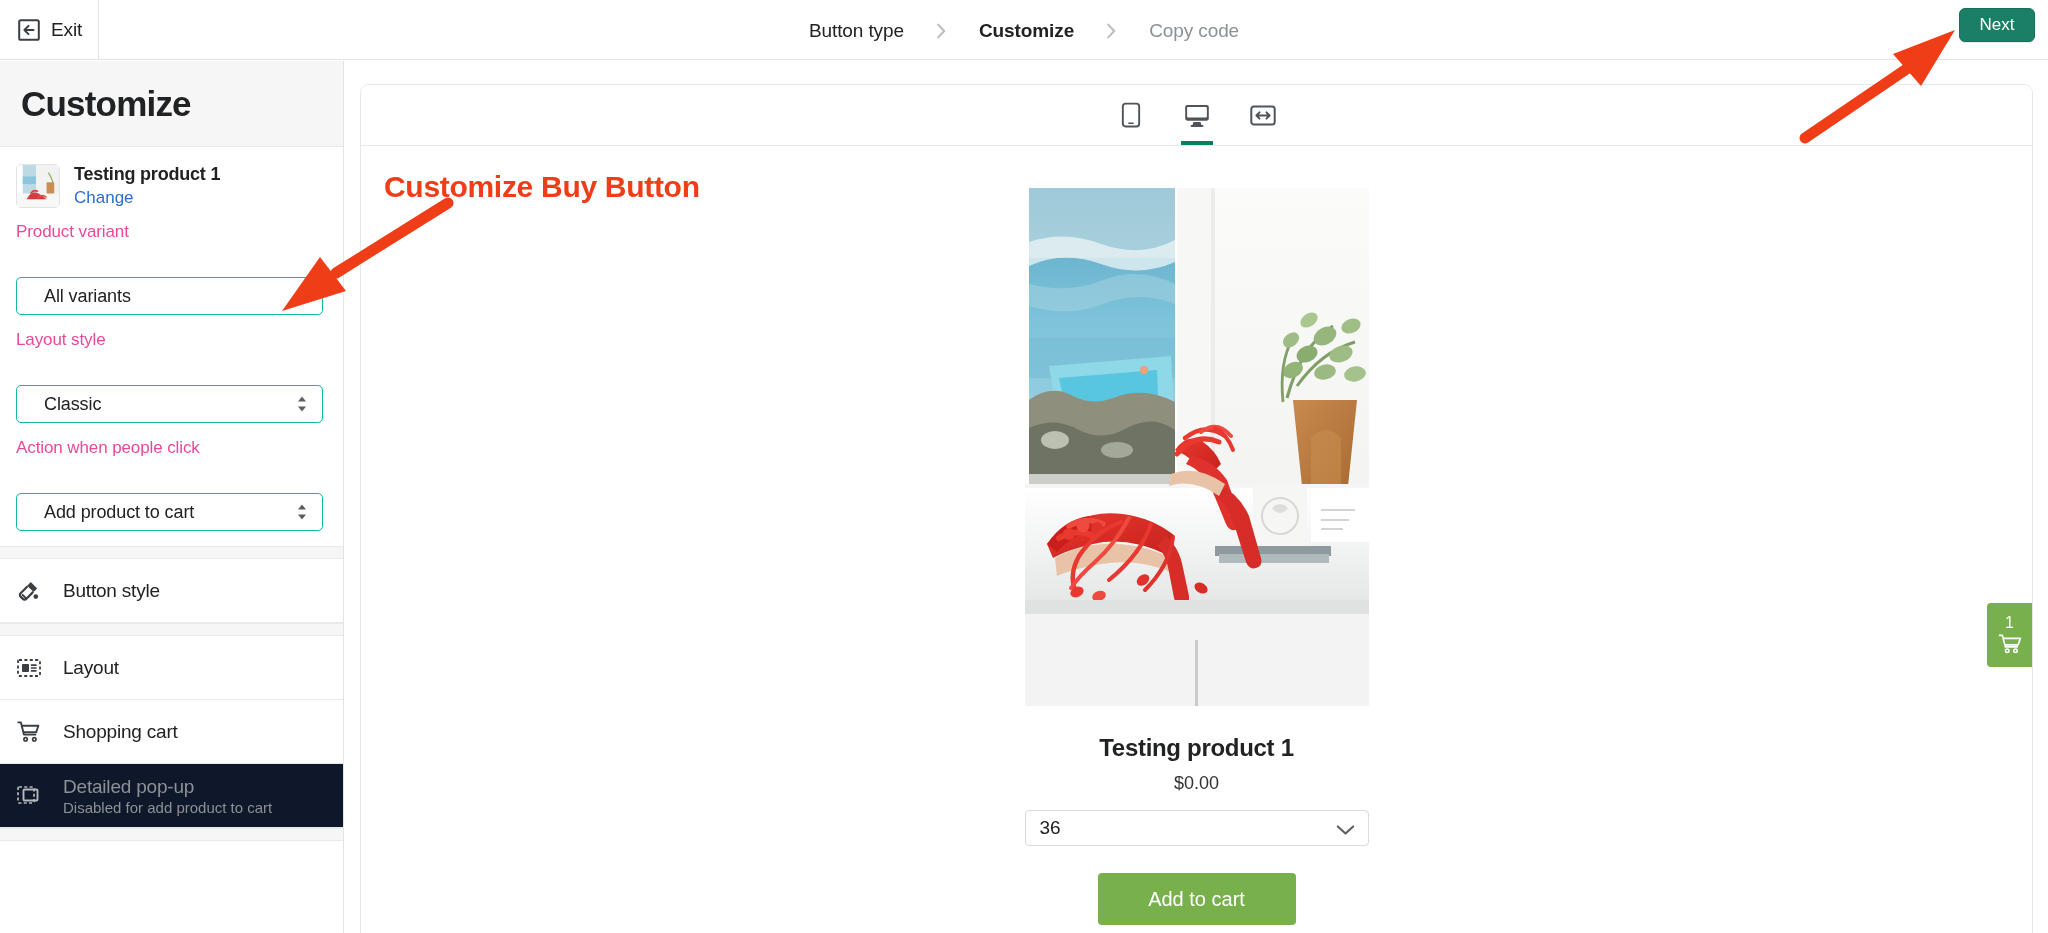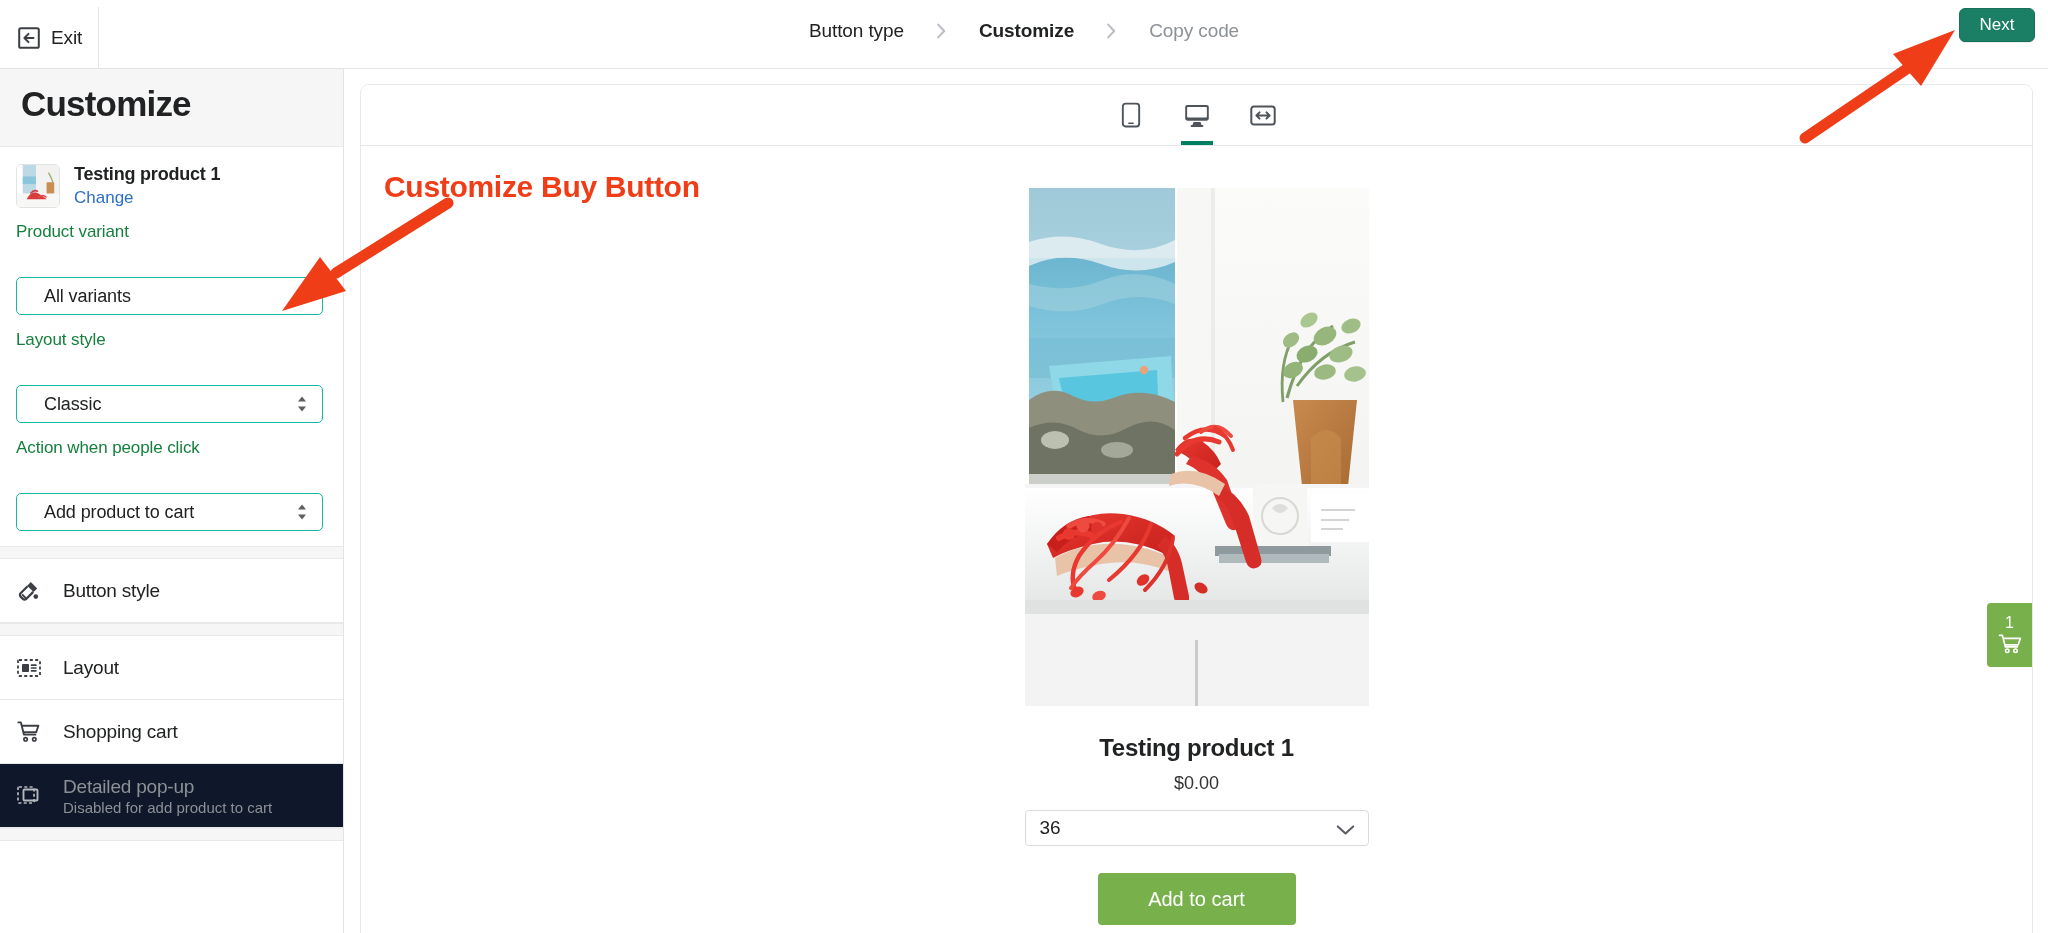--- a/index.html
+++ b/index.html
@@ -10,25 +10,25 @@
     overflow: hidden;
     background: #ffffff;
     font-family: "Liberation Sans", sans-serif;
     -webkit-font-smoothing: antialiased;
   }
 
   
   .topbar {
     position: absolute;
     left: 0; top: 0;
-    width: 2048px; height: 69px;
+    width: 2048px; height: 60px;
     background: #ffffff;
     border-bottom: 1px solid #e1e3e5;
     display: flex;
-    align-items: flex-end;
+    align-items: center;
     z-index: 40;
   }
   .exit-zone {
     width: 99px;
     height: 61px;
     display: flex;
     align-items: center;
     gap: 11px;
     padding-left: 18px;
     border-right: 1px solid #e1e3e5;
@@ -135,21 +135,21 @@
   .product-change {
     font-size: 17px;
     color: #2c6ecb;
     cursor: pointer;
   }
 
   .field-group { padding: 0 21px 0 16px; }
   .field { margin-bottom: 15px; }
   .field-label {
     font-size: 17px;
-    color: #15803d;
+    color: #ec4899;
     display: block;
     margin-bottom: 6px;
     letter-spacing: -0.1px;
   }
   .select-box {
     position: relative;
     width: 307px;
     height: 38px;
     border: 1px solid #14b8a6;
     border-radius: 5px;

